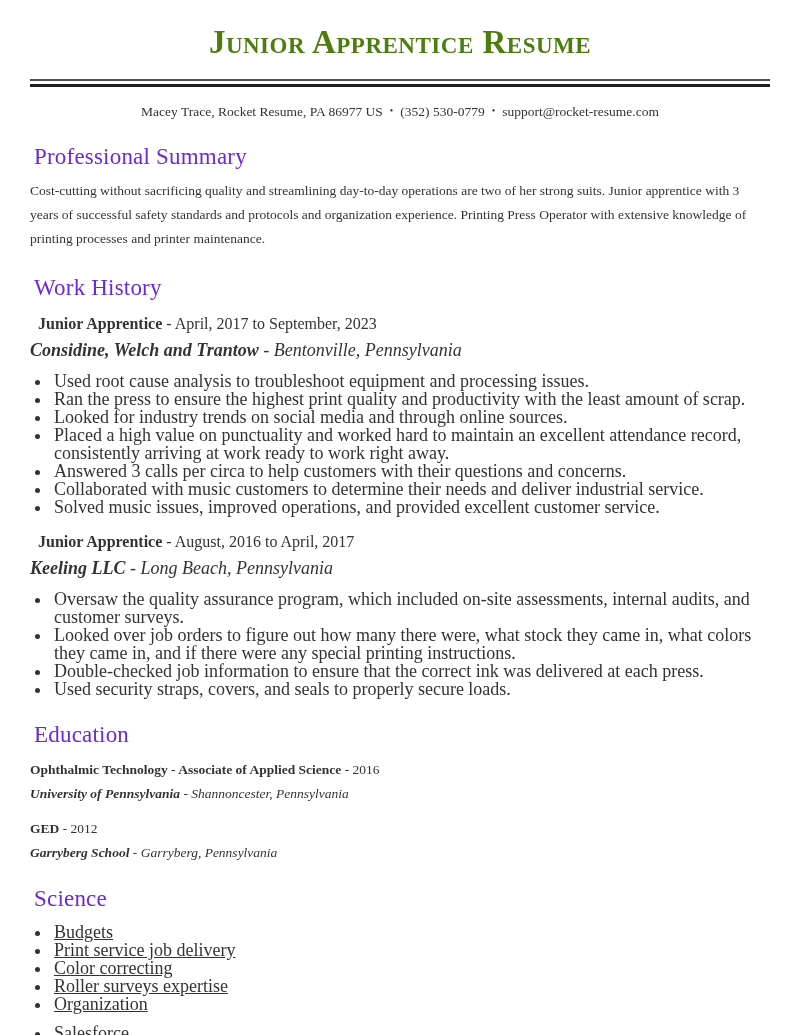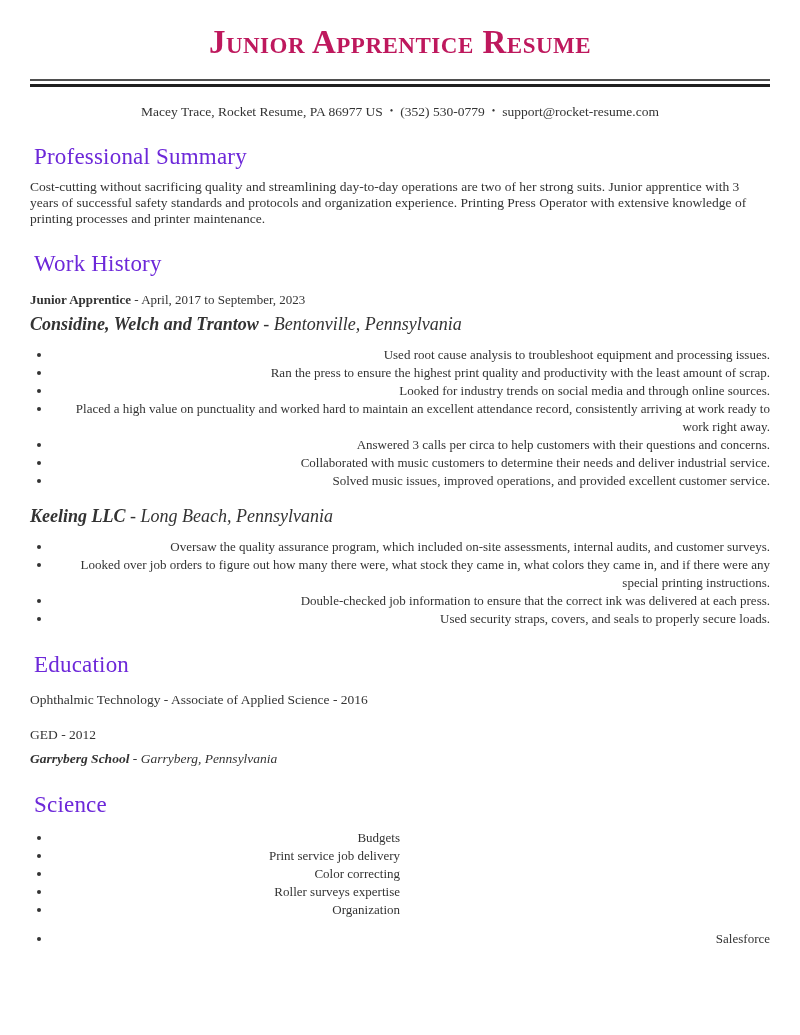--- a/index.html
+++ b/index.html
@@ -21,21 +21,21 @@
   }
 
   
   .resume-title {
     margin: 0 0 18px 0;
     text-align: center;
     font-size: 33px;
     font-weight: 700;
     font-variant: small-caps;
     letter-spacing: 0.5px;
-    color: #be185d;
+    color: #4d7c0f;
   }
   .header-rule {
     height: 3px;
     border-top: 2px solid #4f4f4f;
     border-bottom: 3px solid #1e1e1e;
     margin: 0 0 17px 0;
   }
   .contact-line {
     text-align: center;
     font-size: 13.5px;
@@ -52,73 +52,73 @@
   
   .section-heading {
     font-size: 23px;
     font-weight: 400;
     color: #6d28d9;
     margin: 24px 0 9px 4px;
     letter-spacing: 0.2px;
   }
   .body-text {
     font-size: 13.5px;
-    line-height: 16px;
+    line-height: 24px;
     margin: 0;
   }
 
   
   .job { margin-top: 14px; }
   .job-title-line {
-    margin: 0;
-    font-size: 13px;
+    margin: 8px;
+    font-size: 16px;
     line-height: 18px;
   }
   .job-title { font-weight: 700; }
   .company-line {
     margin: 6px 0 0 0;
     font-size: 18px;
     line-height: 18px;
     font-style: italic;
   }
   .company-name { font-weight: 700; }
 
   ul.bullet-list {
     margin: 13px 0 0 0;
     padding: 0 0 0 22px;
     list-style: disc;
   }
   ul.bullet-list li {
-    font-size: 13px;
+    font-size: 18px;
     line-height: 18px;
     padding-left: 2px;
-    text-align: right;
   }
 
   
   .edu-entry { margin-top: 13px; }
   .edu-entry + .edu-entry { margin-top: 17px; }
   .edu-degree-line {
     margin: 0;
     font-size: 13.5px;
     line-height: 18px;
   }
-  .edu-degree { font-weight: 400; }
+  .edu-degree { font-weight: 700; }
   .edu-school-line {
     margin: 6px 0 0 0;
     font-size: 13.5px;
     line-height: 18px;
     font-style: italic;
   }
   .edu-school { font-weight: 700; }
 
   
   .skills-columns {
     display: flex;
     margin-top: 11px;
+    text-decoration: underline;
   }
   .skills-columns .col { width: 50%; }
   .skills-columns ul.bullet-list { margin-top: 0; }
 
   .certifications ul.bullet-list { margin-top: 11px; }
 </style>
 </head>
 <body>
 
 <div class="page">
@@ -153,20 +153,25 @@
         <li>Ran the press to ensure the highest print quality and productivity with the least amount of scrap.</li>
         <li>Looked for industry trends on social media and through online sources.</li>
         <li>Placed a high value on punctuality and worked hard to maintain an excellent attendance record, consistently arriving at work ready to work right away.</li>
         <li>Answered 3 calls per circa to help customers with their questions and concerns.</li>
         <li>Collaborated with music customers to determine their needs and deliver industrial service.</li>
         <li>Solved music issues, improved operations, and provided excellent customer service.</li>
       </ul>
     </div>
 
     <div class="job" style="margin-top:17px;">
+      <p class="job-title-line">
+        <span class="job-title">Junior Apprentice</span>
+        <span>-</span>
+        <span>August, 2016 to April, 2017</span>
+      </p>
       <p class="company-line">
         <span class="company-name">Keeling LLC</span>
         <span>-</span>
         <span>Long Beach, Pennsylvania</span>
       </p>
       <ul class="bullet-list">
         <li>Oversaw the quality assurance program, which included on-site assessments, internal audits, and customer surveys.</li>
         <li>Looked over job orders to figure out how many there were, what stock they came in, what colors they came in, and if there were any special printing instructions.</li>
         <li>Double-checked job information to ensure that the correct ink was delivered at each press.</li>
         <li>Used security straps, covers, and seals to properly secure loads.</li>
@@ -175,20 +180,25 @@
   </div>
 
   <div class="section">
     <h2 class="section-heading">Education</h2>
 
     <div class="edu-entry">
       <p class="edu-degree-line">
         <span class="edu-degree">Ophthalmic Technology - Associate of Applied Science</span>
         <span>-</span>
         <span>2016</span>
+      </p>
+      <p class="edu-school-line">
+        <span class="edu-school">University of Pennsylvania</span>
+        <span>-</span>
+        <span>Shannoncester, Pennsylvania</span>
       </p>
     </div>
 
     <div class="edu-entry">
       <p class="edu-degree-line">
         <span class="edu-degree">GED</span>
         <span>-</span>
         <span>2012</span>
       </p>
       <p class="edu-school-line">

